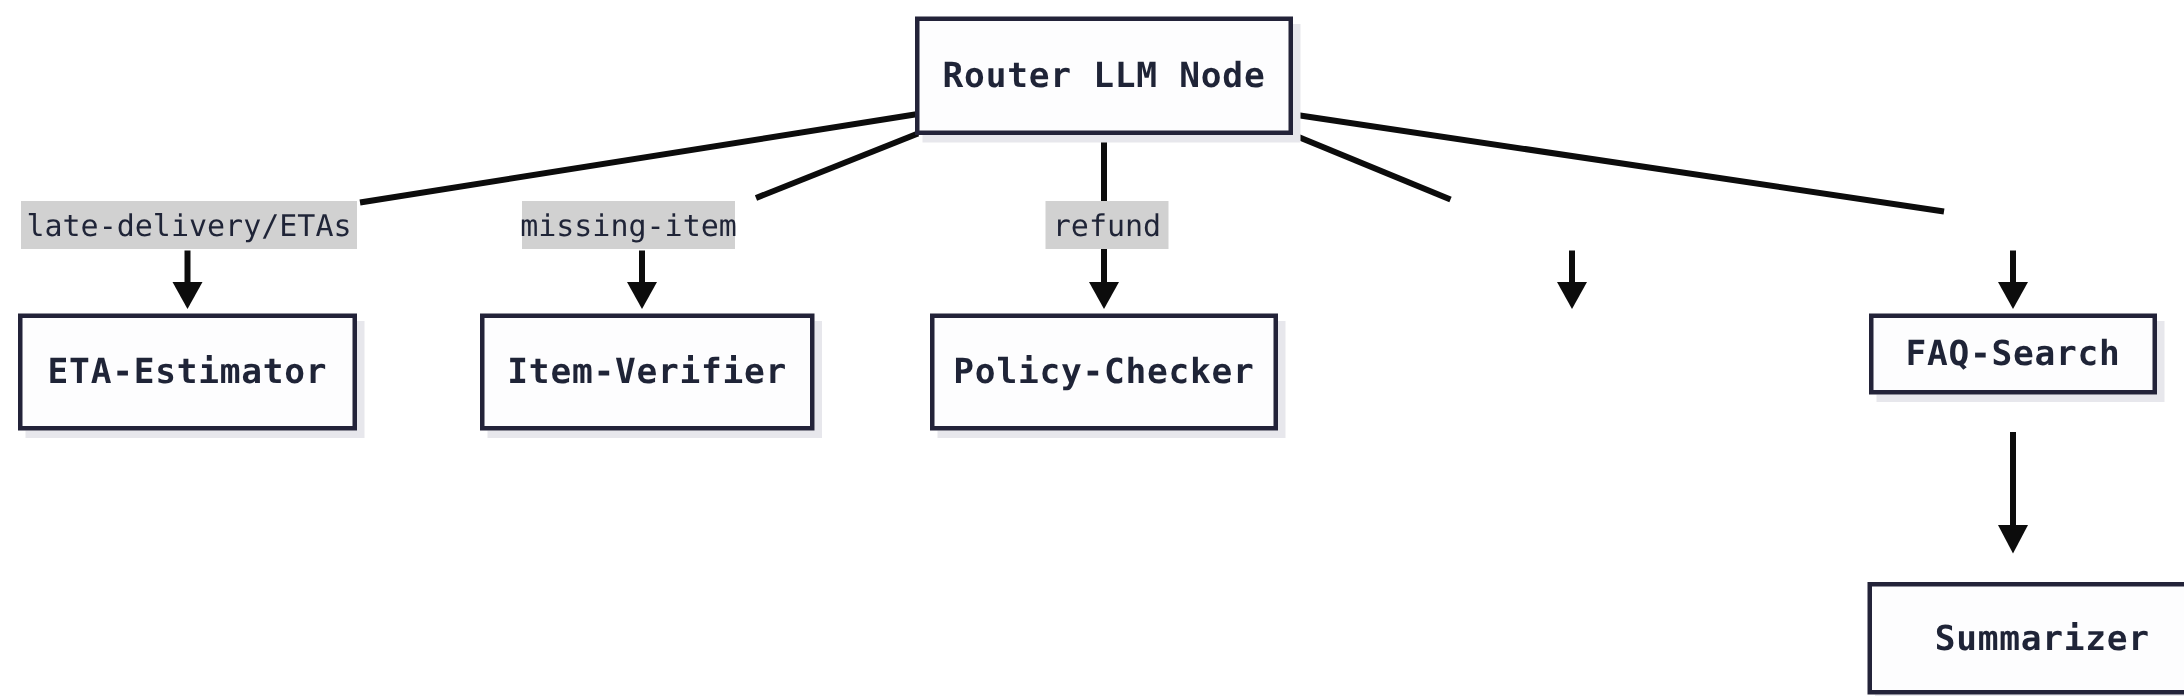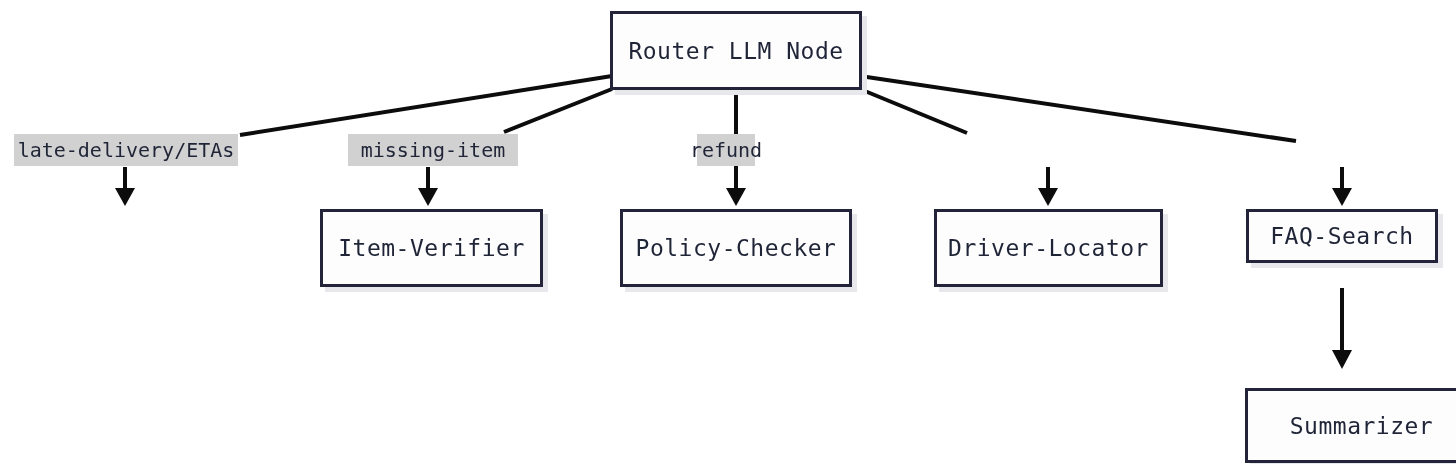--- a/index.html
+++ b/index.html
@@ -41,20 +41,21 @@
     background:var(--node_fill);
     border:3px solid var(--node_border);
     box-shadow:5px 5px 0 var(--shadow);
     display:flex;
     align-items:center;
     justify-content:center;
     color:var(--text);
     font-size:23px;
     white-space:nowrap;
     letter-spacing:0.5px;
+    font-weight:bold;
   }
   .edge-label{
     position:absolute;
     z-index:2;
     box-sizing:border-box;
     height:32px;
     background:var(--edge_label_bg);
     display:flex;
     align-items:center;
     justify-content:center;
@@ -87,23 +88,23 @@
     <line x1="1342" y1="167" x2="1342" y2="190"></line>
     <polygon points="1332,188 1352,188 1342,206"></polygon>
 
     <line x1="1342" y1="288" x2="1342" y2="352"></line>
     <polygon points="1332,350 1352,350 1342,369"></polygon>
   </svg>
 
   <div class="node" style="left:610px;top:11px;width:252px;height:79px">Router LLM Node</div>
 
   <div class="edge-label" style="left:14px;top:134px;width:224px">late-delivery/ETAs</div>
-  <div class="edge-label" style="left:348px;top:134px;width:170px">missing-item</div>
-  <div class="edge-label" style="left:697px;top:134px;width:58px">refund</div>
+  <div class="edge-label" style="left:348px;top:134px;width:142px">missing-item</div>
+  <div class="edge-label" style="left:697px;top:134px;width:82px">refund</div>
 
+  <div class="node" style="left:12px;top:209px;width:226px;height:78px">ETA-Estimator</div>
   <div class="node" style="left:320px;top:209px;width:223px;height:78px">Item-Verifier</div>
   <div class="node" style="left:620px;top:209px;width:232px;height:78px">Policy-Checker</div>
-  <div class="node" style="left:934px;top:209px;width:229px;height:78px">Driver-Locator</div>
   <div class="node" style="left:1246px;top:209px;width:192px;height:54px">FAQ-Search</div>
 
   <div class="node" style="left:1245px;top:388px;width:233px;height:75px">Summarizer</div>
 
 </div>
 
 </body></html>

